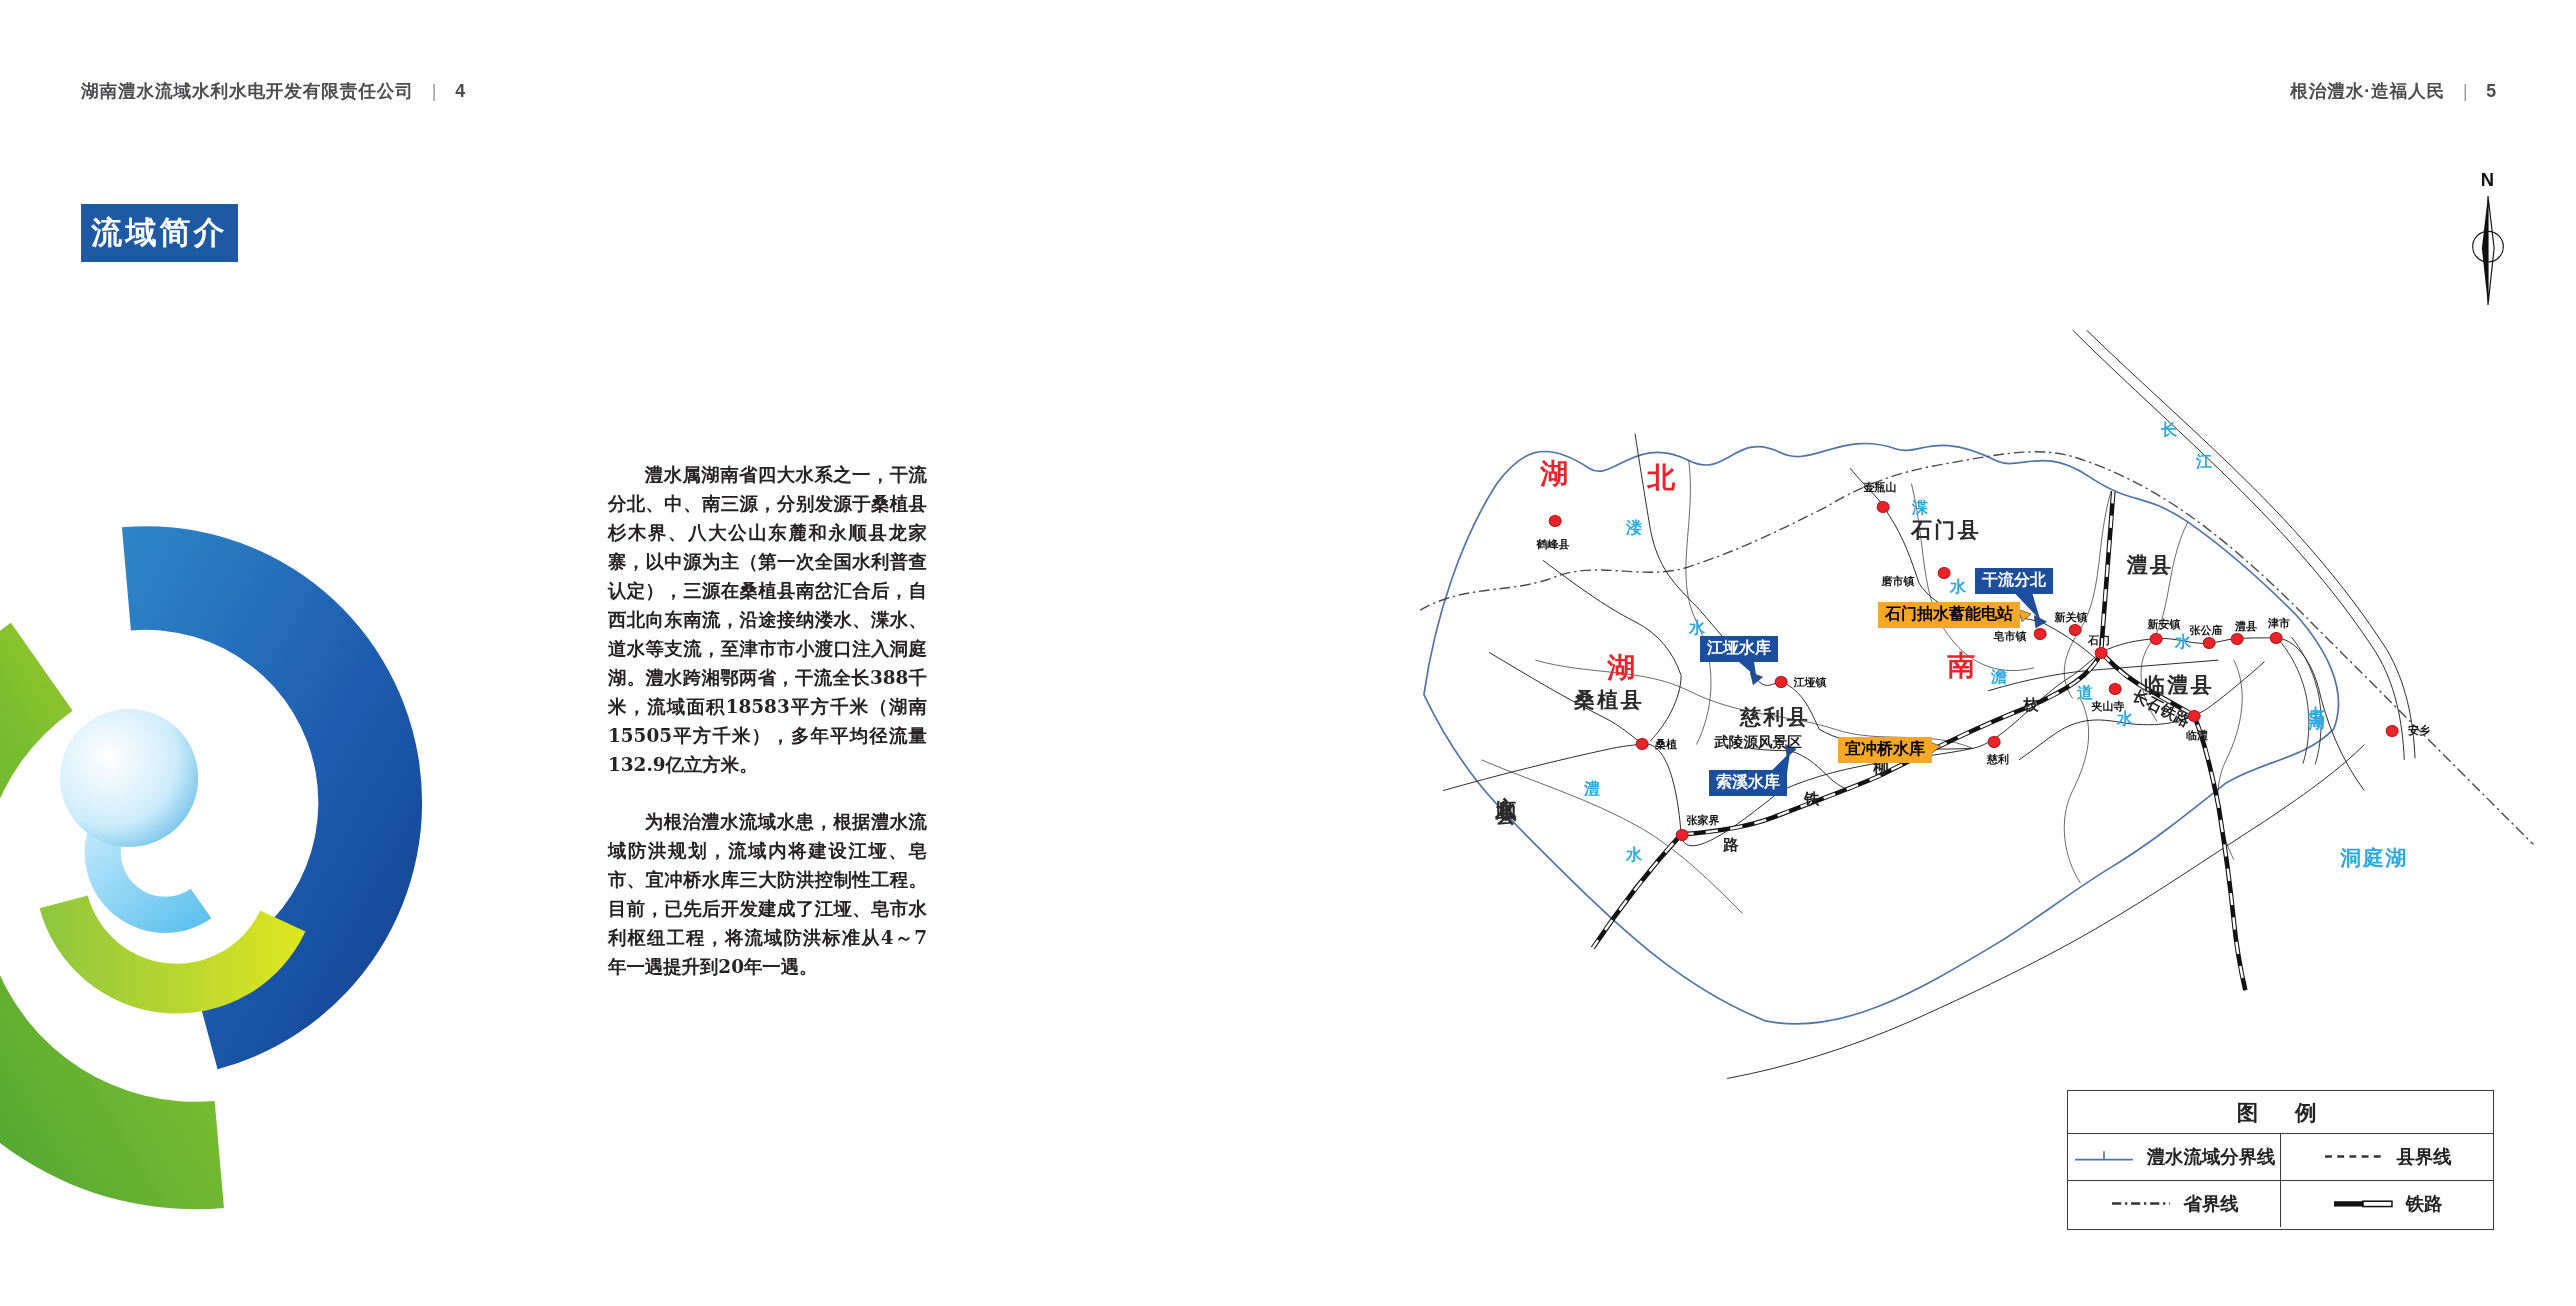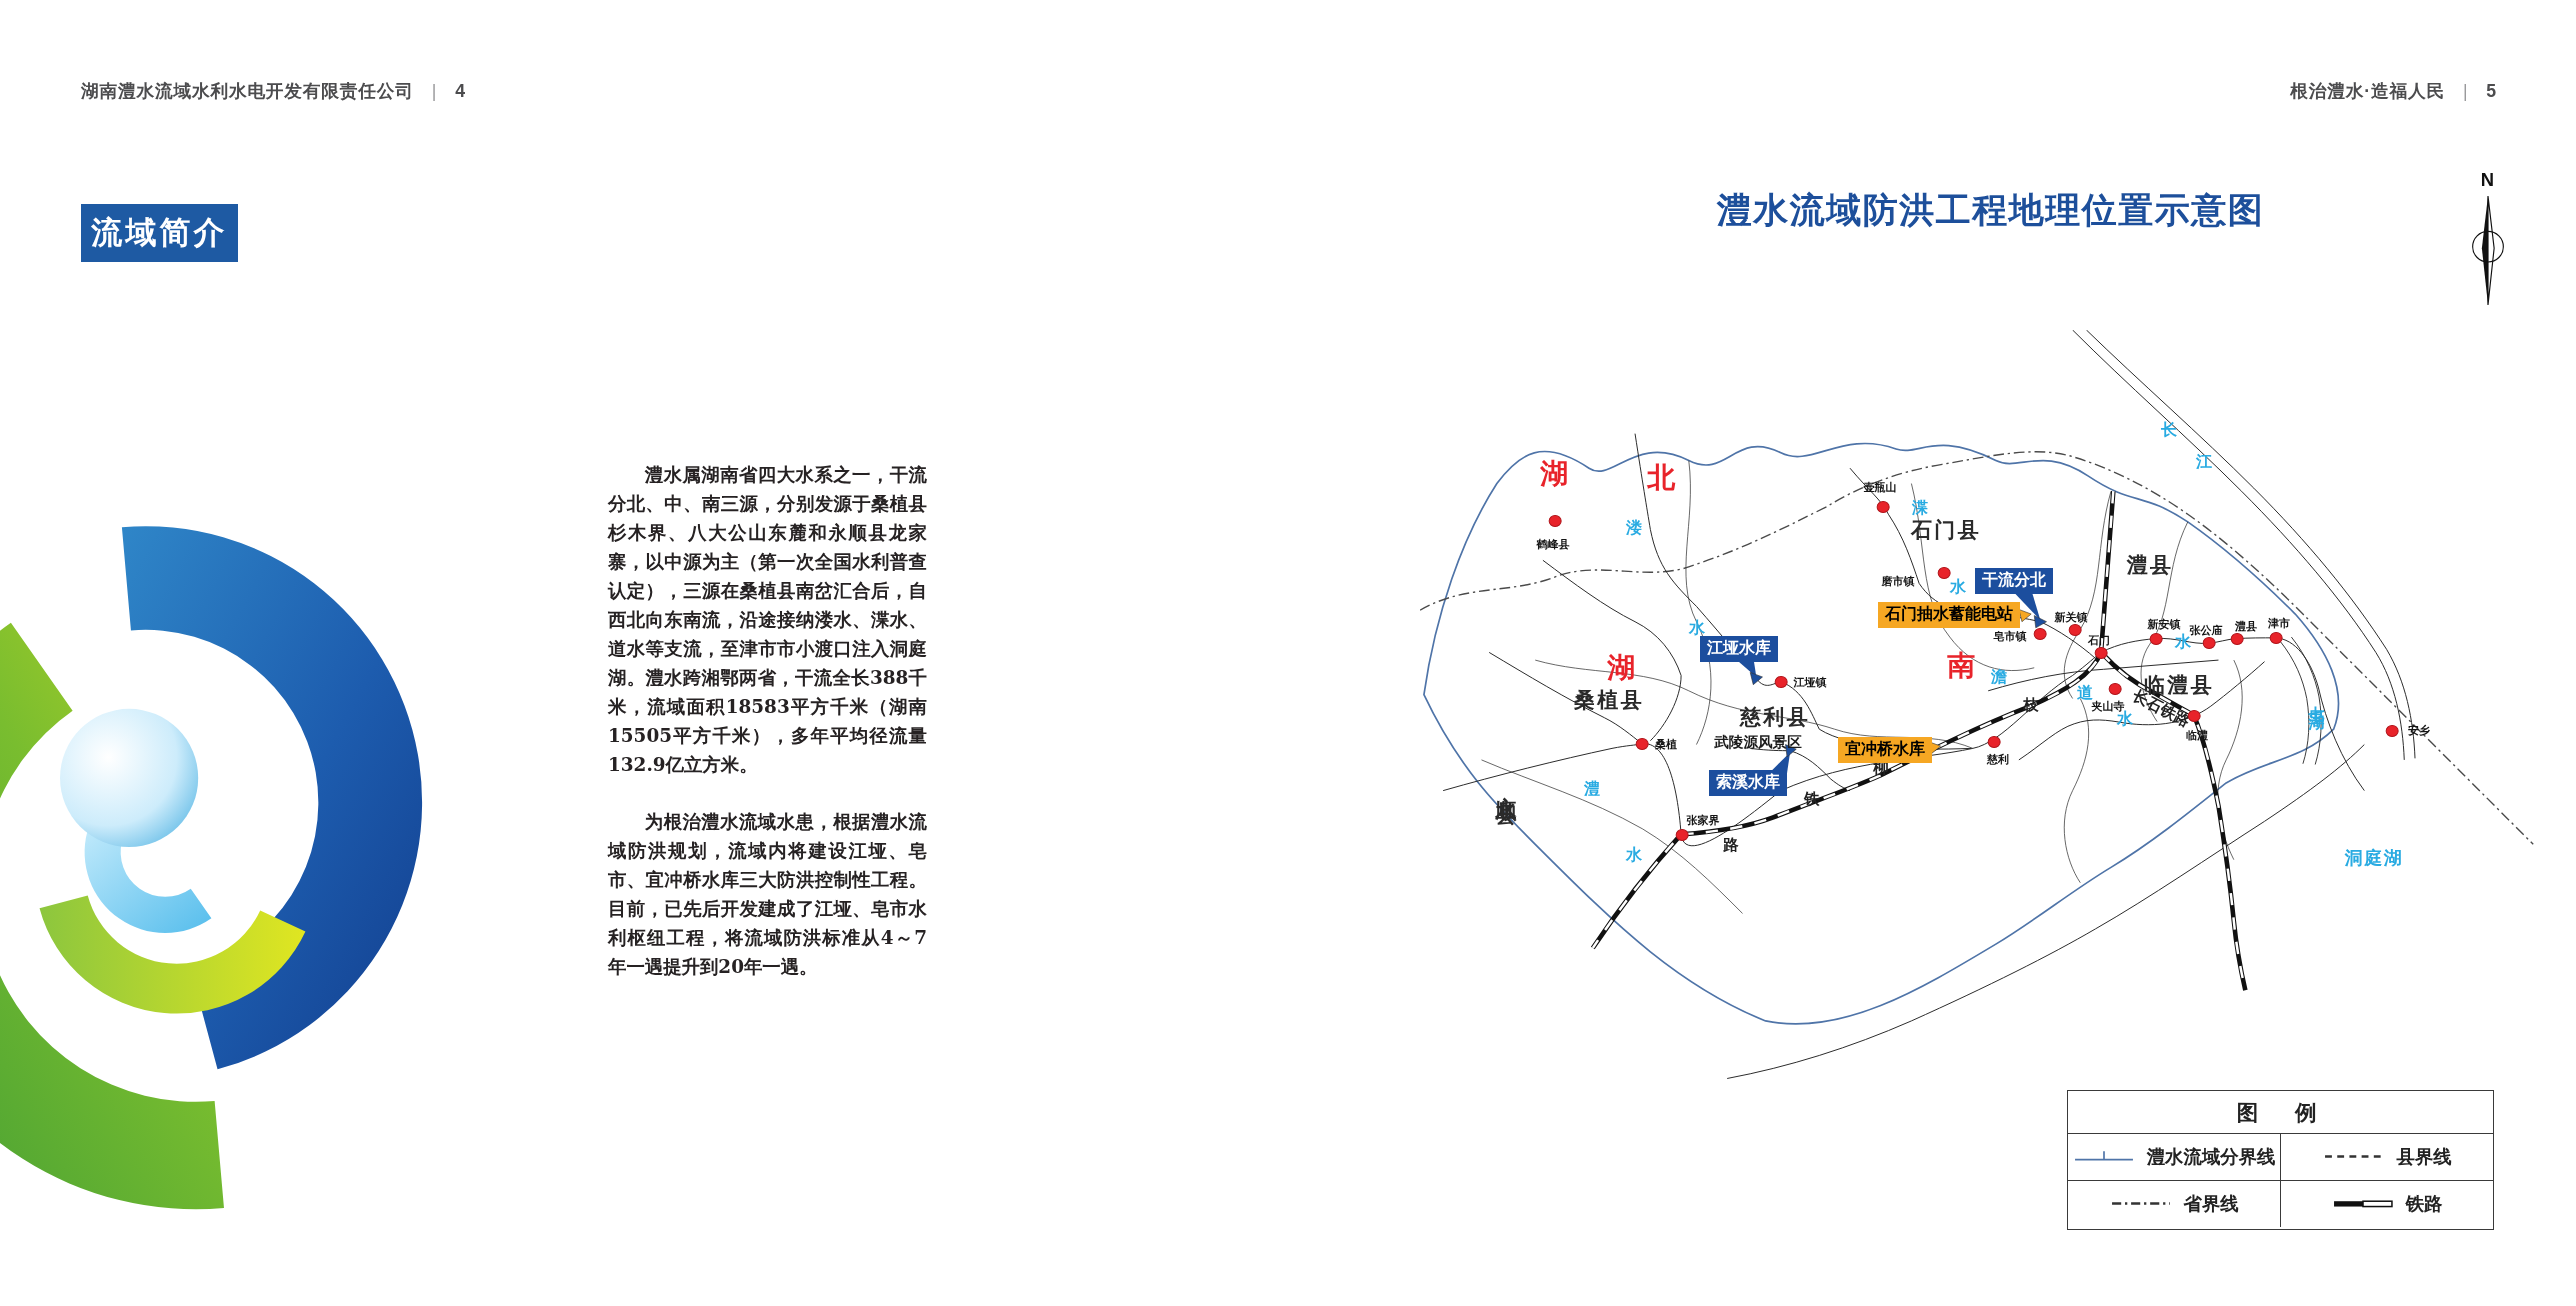--- a/index.html
+++ b/index.html
@@ -27,21 +27,21 @@
   .compass{position:absolute;left:2469px;top:169px;width:37px;text-align:center;}
   .compass .n{font-size:18.4px;font-weight:700;color:#111;display:block;margin-bottom:1.5px;}
 
   
   .map-art{position:absolute;left:1420px;top:330px;}
   .mlabel{position:absolute;transform:translate(-50%,-50%);white-space:nowrap;z-index:3;}
   .town{font-size:11px;font-weight:700;color:#151515;}
   .county{font-size:21px;font-weight:700;color:#2a2a2a;letter-spacing:2.3px;}
   .prov{font-size:28px;font-weight:700;color:#e8232a;letter-spacing:1.5px;}
   .riv{font-size:16px;font-weight:700;color:#29abe2;}
-  .lake{font-size:18px;font-weight:700;color:#29abe2;letter-spacing:1.5px;}
+  .lake{font-size:21px;font-weight:700;color:#29abe2;letter-spacing:1.5px;}
   .rail{font-size:15.4px;font-weight:700;color:#222;}
   .vert{writing-mode:vertical-rl;letter-spacing:3.8px;}
   .rot{transform:translate(-50%,-50%) rotate(27deg);}
   .scenic{font-size:14.6px;font-weight:700;color:#1c1c1c;}
   .dot{position:absolute;width:10.7px;height:10px;border-radius:50%;background:#e8232a;border:0.8px solid #b0151b;
        transform:translate(-50%,-50%);z-index:4;}
   .resbox{position:absolute;font-size:16px;font-weight:700;padding:2.3px 7px;white-space:nowrap;z-index:5;}
   .resbox.blue{background:#1c4e9e;color:#fff;}
   .resbox.orange{background:#f6a723;color:#000000;}
 
@@ -103,21 +103,20 @@
     <path d="M397.7,678.2 A185,185 0 0 1 51.3,647.9 L114.1,631.1 A120,120 0 0 0 338.8,650.7 Z" fill="url(#gYellow)"></path>
     <path d="M275.2,661 A105,105 0 0 1 113.6,547.8 L159,560 A58,58 0 0 0 248.3,622.5 Z" fill="url(#gCyan)"></path>
     <circle cx="168" cy="478" r="90" fill="url(#gSphere)"></circle>
   </svg>
 
   <div class="body-col">
     <p class="body-p">澧水属湖南省四大水系之一，干流分北、中、南三源，分别发源于桑植县杉木界、八大公山东麓和永顺县龙家寨，以中源为主（第一次全国水利普查认定），三源在桑植县南岔汇合后，自西北向东南流，沿途接纳溇水、渫水、道水等支流，至津市市小渡口注入洞庭湖。澧水跨湘鄂两省，干流全长388千米，流域面积18583平方千米（湖南15505平方千米），多年平均径流量132.9亿立方米。</p>
     <p class="body-p">为根治澧水流域水患，根据澧水流域防洪规划，流域内将建设江垭、皂市、宜冲桥水库三大防洪控制性工程。目前，已先后开发建成了江垭、皂市水利枢纽工程，将流域防洪标准从4～7年一遇提升到20年一遇。</p>
   </div>
 
-  <div class="map-title">澧水流域防洪工程地理位置示意图</div>
   <div class="compass">
     <span class="n">N</span>
     <svg width="34" height="115" viewBox="0 0 44 150">
       <polygon points="22,4 14,72 22,146" fill="#111"></polygon>
       <polygon points="22,4 30,72 22,146" fill="#fff" stroke="#111" stroke-width="1.5"></polygon>
       <circle cx="22" cy="70" r="20" fill="none" stroke="#111" stroke-width="1.5"></circle>
     </svg>
   </div>
 
   <svg class="map-art" style="left:1420px;top:330px" width="1121" height="760" viewBox="0 0 1460 990">

